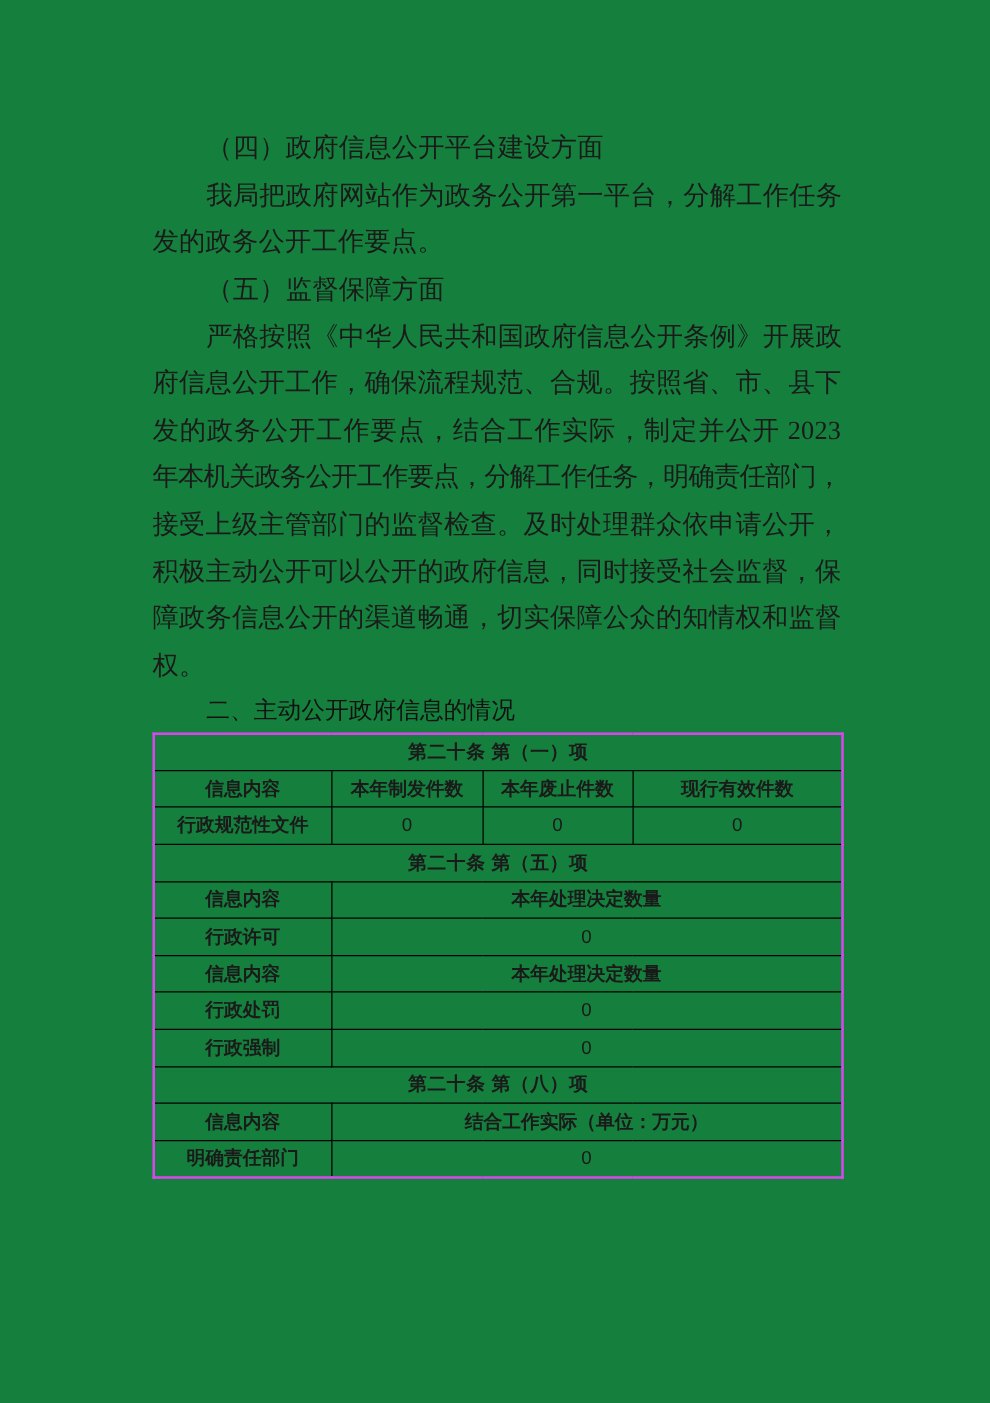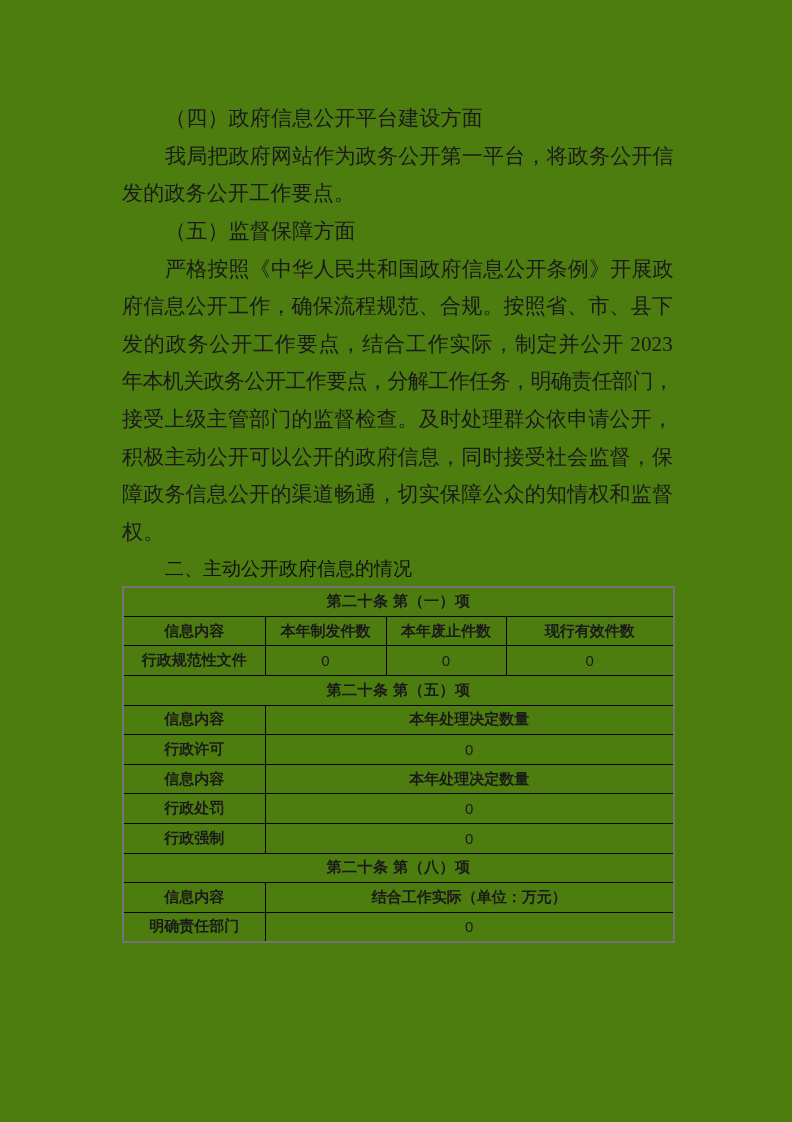--- a/index.html
+++ b/index.html
@@ -1,20 +1,20 @@
 <!DOCTYPE html>
 <html lang="zh"><head>
 <meta charset="utf-8">
 <style>
   * { margin:0; padding:0; box-sizing:border-box; }
   html,body { background:#ffffff; }
   .page {
     position:relative;
     width:792px; height:1122px;
-    background:#4d7c0f;
+    background:#15803d;
     overflow:hidden;
     font-family:"Liberation Serif", serif;
     color:#1a1a1a;
   }
   .content {
     position:absolute;
     left:122px; top:100px;
     width:551px;
   }
   
@@ -38,21 +38,21 @@
     height:34px;
     padding-left:43px;
     color:#111111;
     white-space:nowrap;
   }
   
   table.disclosure {
     width:551px;
     border-collapse:collapse;
     table-layout:fixed;
-    border:2px solid #737373;
+    border:2px solid #d946ef;
     font-family:"Liberation Sans", sans-serif;
     font-size:15px;
     color:#1a1a1a;
     padding-left:48px;
   }
   table.disclosure td {
     border:1px solid #000000;
     height:29.6px;
     text-align:center;
     vertical-align:middle;
@@ -70,21 +70,21 @@
   td.label { font-weight:700; }
   td.val   { font-weight:400; font-family:"Liberation Sans", sans-serif; }
 </style>
 </head>
 <body>
 
 <div class="page">
   <div class="content">
     <div id="lines">
         <div class="line indent">（四）政府信息公开平台建设方面</div>
-        <div class="line indent justify">我局把政府网站作为政务公开第一平台，将政务公开信</div>
+        <div class="line indent justify">我局把政府网站作为政务公开第一平台，分解工作任务</div>
         <div class="line">发的政务公开工作要点。</div>
         <div class="line indent">（五）监督保障方面</div>
         <div class="line indent justify">严格按照《中华人民共和国政府信息公开条例》开展政</div>
         <div class="line justify">府信息公开工作，确保流程规范、合规。按照省、市、县下</div>
         <div class="line justify">发的政务公开工作要点，结合工作实际，制定并公开 2023</div>
         <div class="line justify tight">年本机关政务公开工作要点，分解工作任务，明确责任部门，</div>
         <div class="line justify">接受上级主管部门的监督检查。及时处理群众依申请公开，</div>
         <div class="line justify">积极主动公开可以公开的政府信息，同时接受社会监督，保</div>
         <div class="line justify">障政务信息公开的渠道畅通，切实保障公众的知情权和监督</div>
         <div class="line">权。</div>

